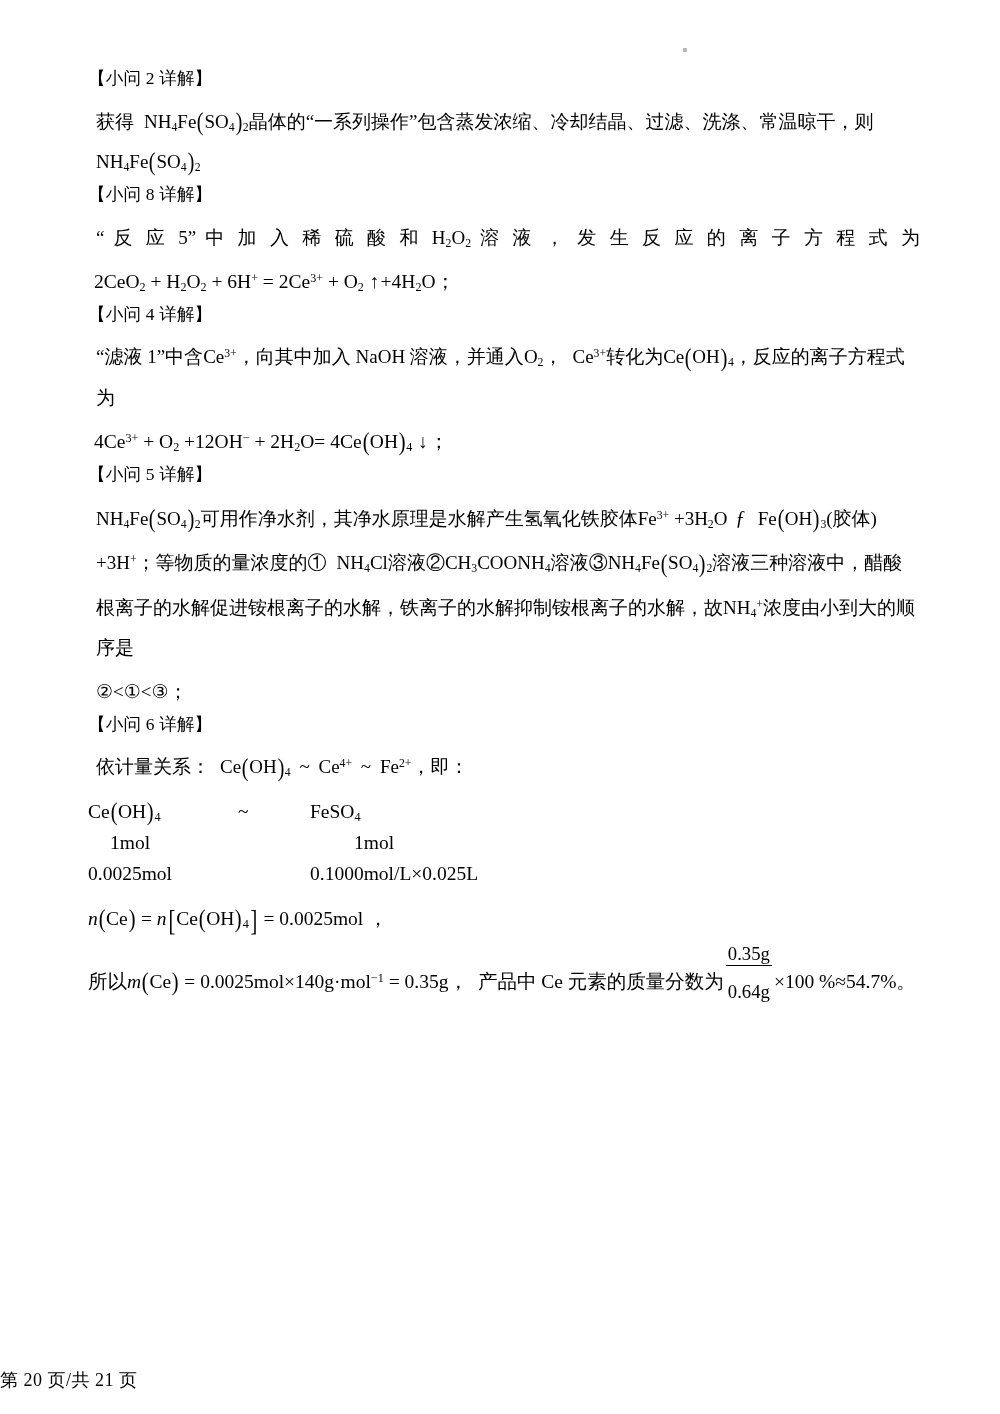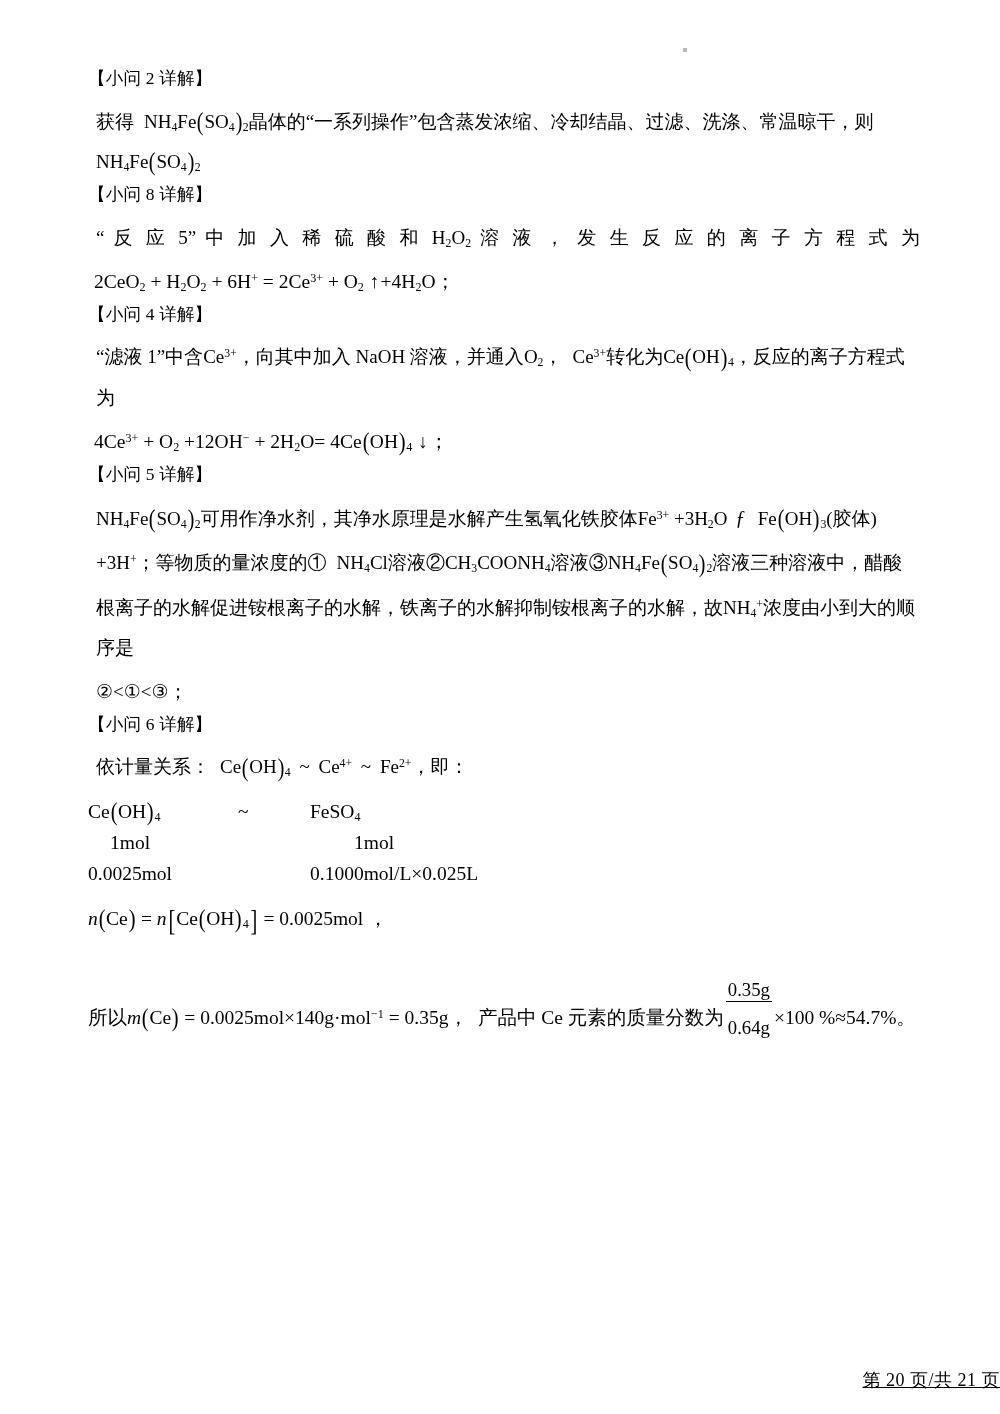--- a/index.html
+++ b/index.html
@@ -113,38 +113,36 @@
   .stoich-row.r2 .st-c3 { padding-left: 22px; }
 
   
   .frac {
     display: inline-block;
     vertical-align: -0.52em;
     text-align: right;
     font-size: 0.96em;
     line-height: 1.12;
     padding: 0 2px;
-    margin-top: 36px;
   }
   .frac .num { display: block; padding: 0 2px; }
   .frac .den {
     display: block;
     border-top: 1.3px solid #000;
     padding: 16px 2px;
   }
 
   .footer {
     position: absolute;
     left: 0;
     top: 1368px;
     width: 1000px;
-    text-align: right;
+    text-align: left;
     font-size: 18px;
     letter-spacing: 0.5px;
-    text-decoration: underline;
   }
 </style>
 </head>
 <body>
 
 <div class="page">
 
   <div class="speck"></div>
 
   <div class="content">

